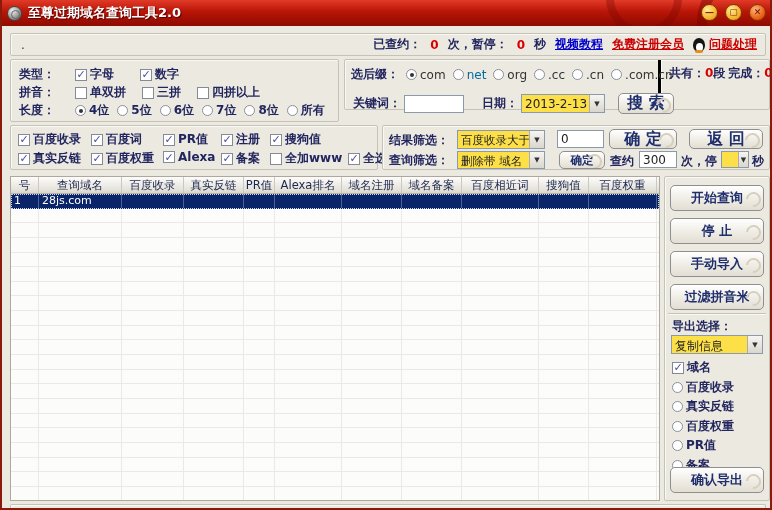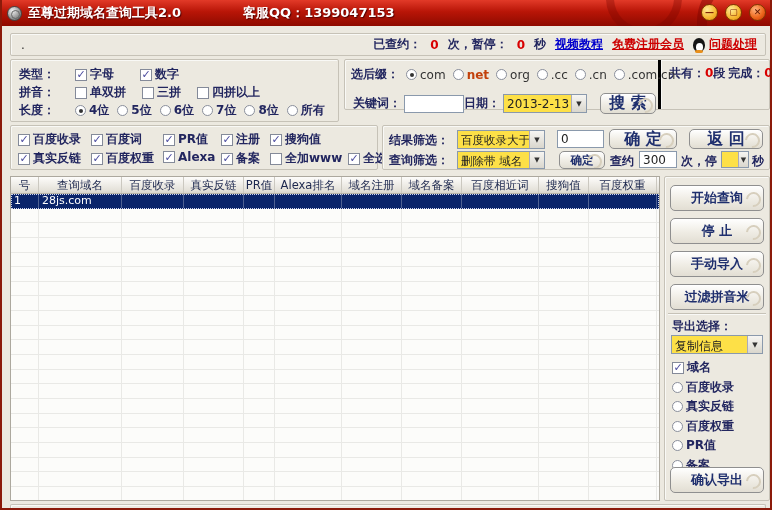--- a/index.html
+++ b/index.html
@@ -117,21 +117,20 @@
          box-shadow:inset 1px 1px 0 rgba(255,255,255,.7); }
 </style>
 </head>
 <body>
 
 <div class="window">
 
   <div class="titlebar">
     <span class="appicon"></span>
     <span class="wtitle">至尊过期域名查询工具2.0</span>
-    <span class="wqq">客服QQ：1399047153</span>
     <div class="wbtns">
       <span class="wbtn minb">
           <span>—</span>
         </span>
       <span class="wbtn maxb">
           <span>▢</span>
         </span>
       <span class="wbtn closeb">
           <span>✕</span>
         </span>
@@ -224,21 +223,21 @@
     <div class="gbox g-suffix">
       <div class="sufleft">
         <div class="sufrow">
           <span class="nlbl">选后缀：</span>
           <span class="rb selected">
               <span class="rcirc"></span>
               <span class="itm" style="font-weight:normal;color:#333">com</span>
             </span>
           <span class="rb">
               <span class="rcirc"></span>
-              <span class="itm" style="font-weight:bold;color:#c2410c">net</span>
+              <span class="itm" style="font-weight:normal;color:#0369a1">net</span>
             </span>
           <span class="rb">
               <span class="rcirc"></span>
               <span class="itm" style="font-weight:normal;color:#333">org</span>
             </span>
           <span class="rb">
               <span class="rcirc"></span>
               <span class="itm" style="font-weight:normal;color:#333">.cc</span>
             </span>
           <span class="rb">
@@ -246,21 +245,21 @@
               <span class="itm" style="font-weight:normal;color:#333">.cn</span>
             </span>
           <span class="rb">
               <span class="rcirc"></span>
               <span class="itm" style="font-weight:normal;color:#333">.com.cn</span>
             </span>
         </div>
         <div class="kwrow">
           <span class="nlbl">关键词：</span>
           <input class="txt" style="width: 60px; height: 18px; margin-left: 3px;" value="">
-          <span class="nlbl" style="margin-left:0">日期：</span>
+          <span class="nlbl" style="margin-left:18px">日期：</span>
           <span class="combo" style="width:84px;margin-left:3px">
             <span class="cval">2013-2-13</span>
             <span class="carrow">▼</span>
           </span>
           <span class="skinbtn sm" style="position:relative;margin-left:13px;width:56px;height:21px">
               <span>搜 索</span>
             </span>
         </div>
       </div>
       <div class="stats">

